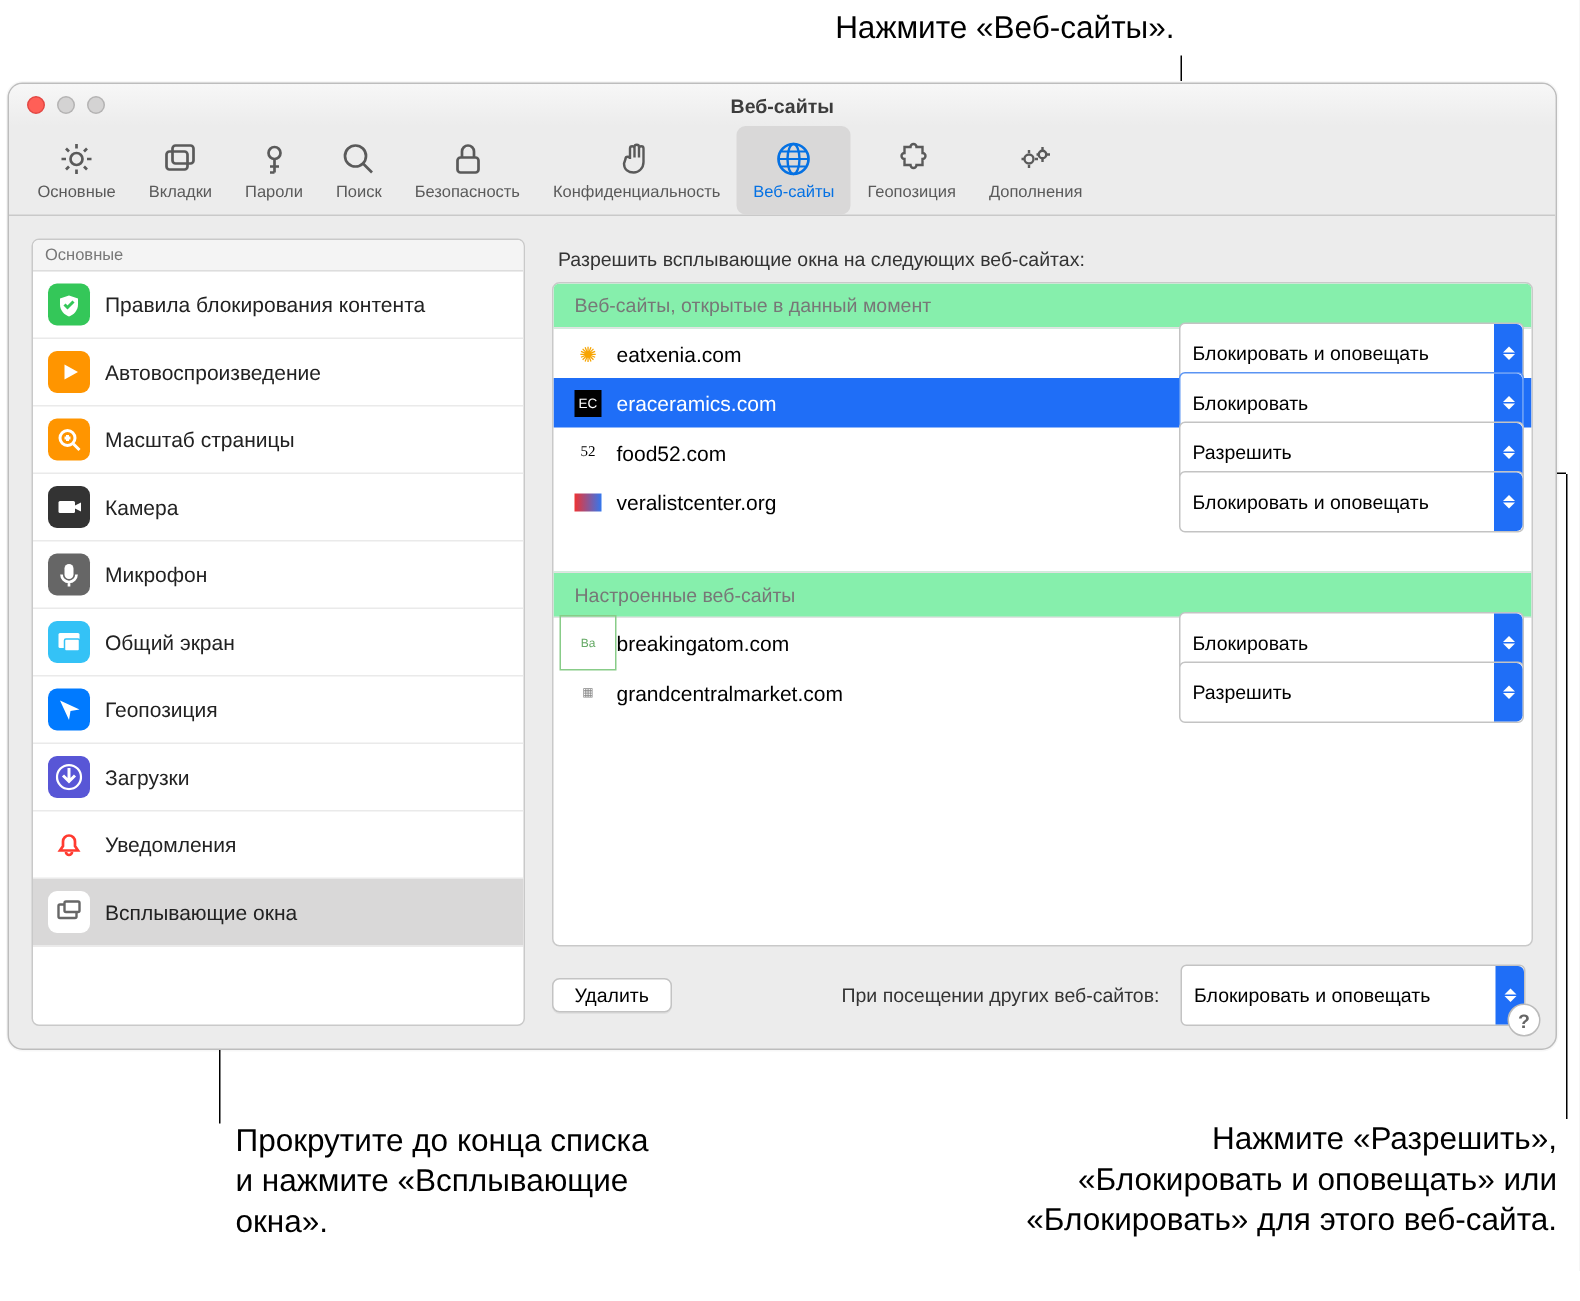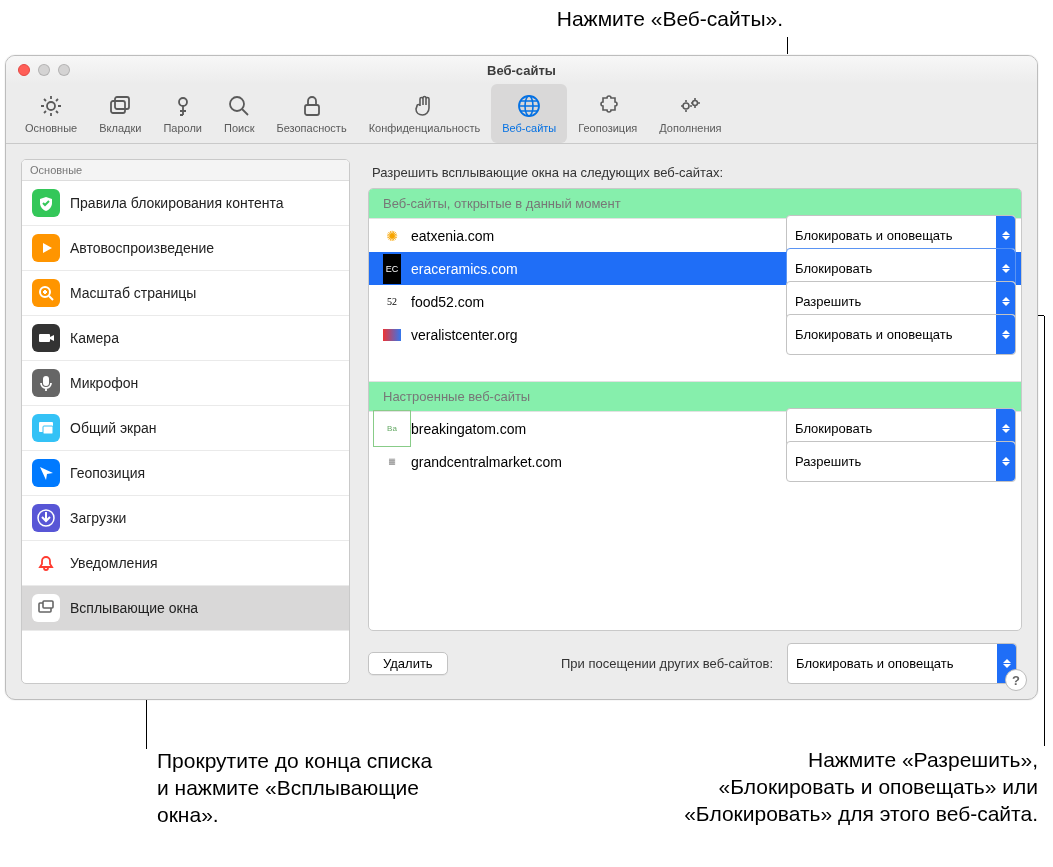--- a/index.html
+++ b/index.html
@@ -237,21 +237,21 @@
                 <span style="color:#f7a400;font-size:14px">✺</span>
               </div>
               <div class="domain">eatxenia.com</div>
               <div class="sel">
                 <span>Блокировать и оповещать</span>
                 <span class="arrow"></span>
               </div>
             </div>
             <div class="row selected">
               <div class="favicon">
-                <span style="background:#000;color:#fff;width:18px;height:30px;display:flex;align-items:center;justify-content:center;font-size:9px">EC</span>
+                <span style="background:#000;color:#fff;width:18px;height:18px;display:flex;align-items:center;justify-content:center;font-size:9px">EC</span>
               </div>
               <div class="domain">eraceramics.com</div>
               <div class="sel">
                 <span>Блокировать</span>
                 <span class="arrow"></span>
               </div>
             </div>
             <div class="row">
               <div class="favicon">
                 <span style="font-family:serif">52</span>

